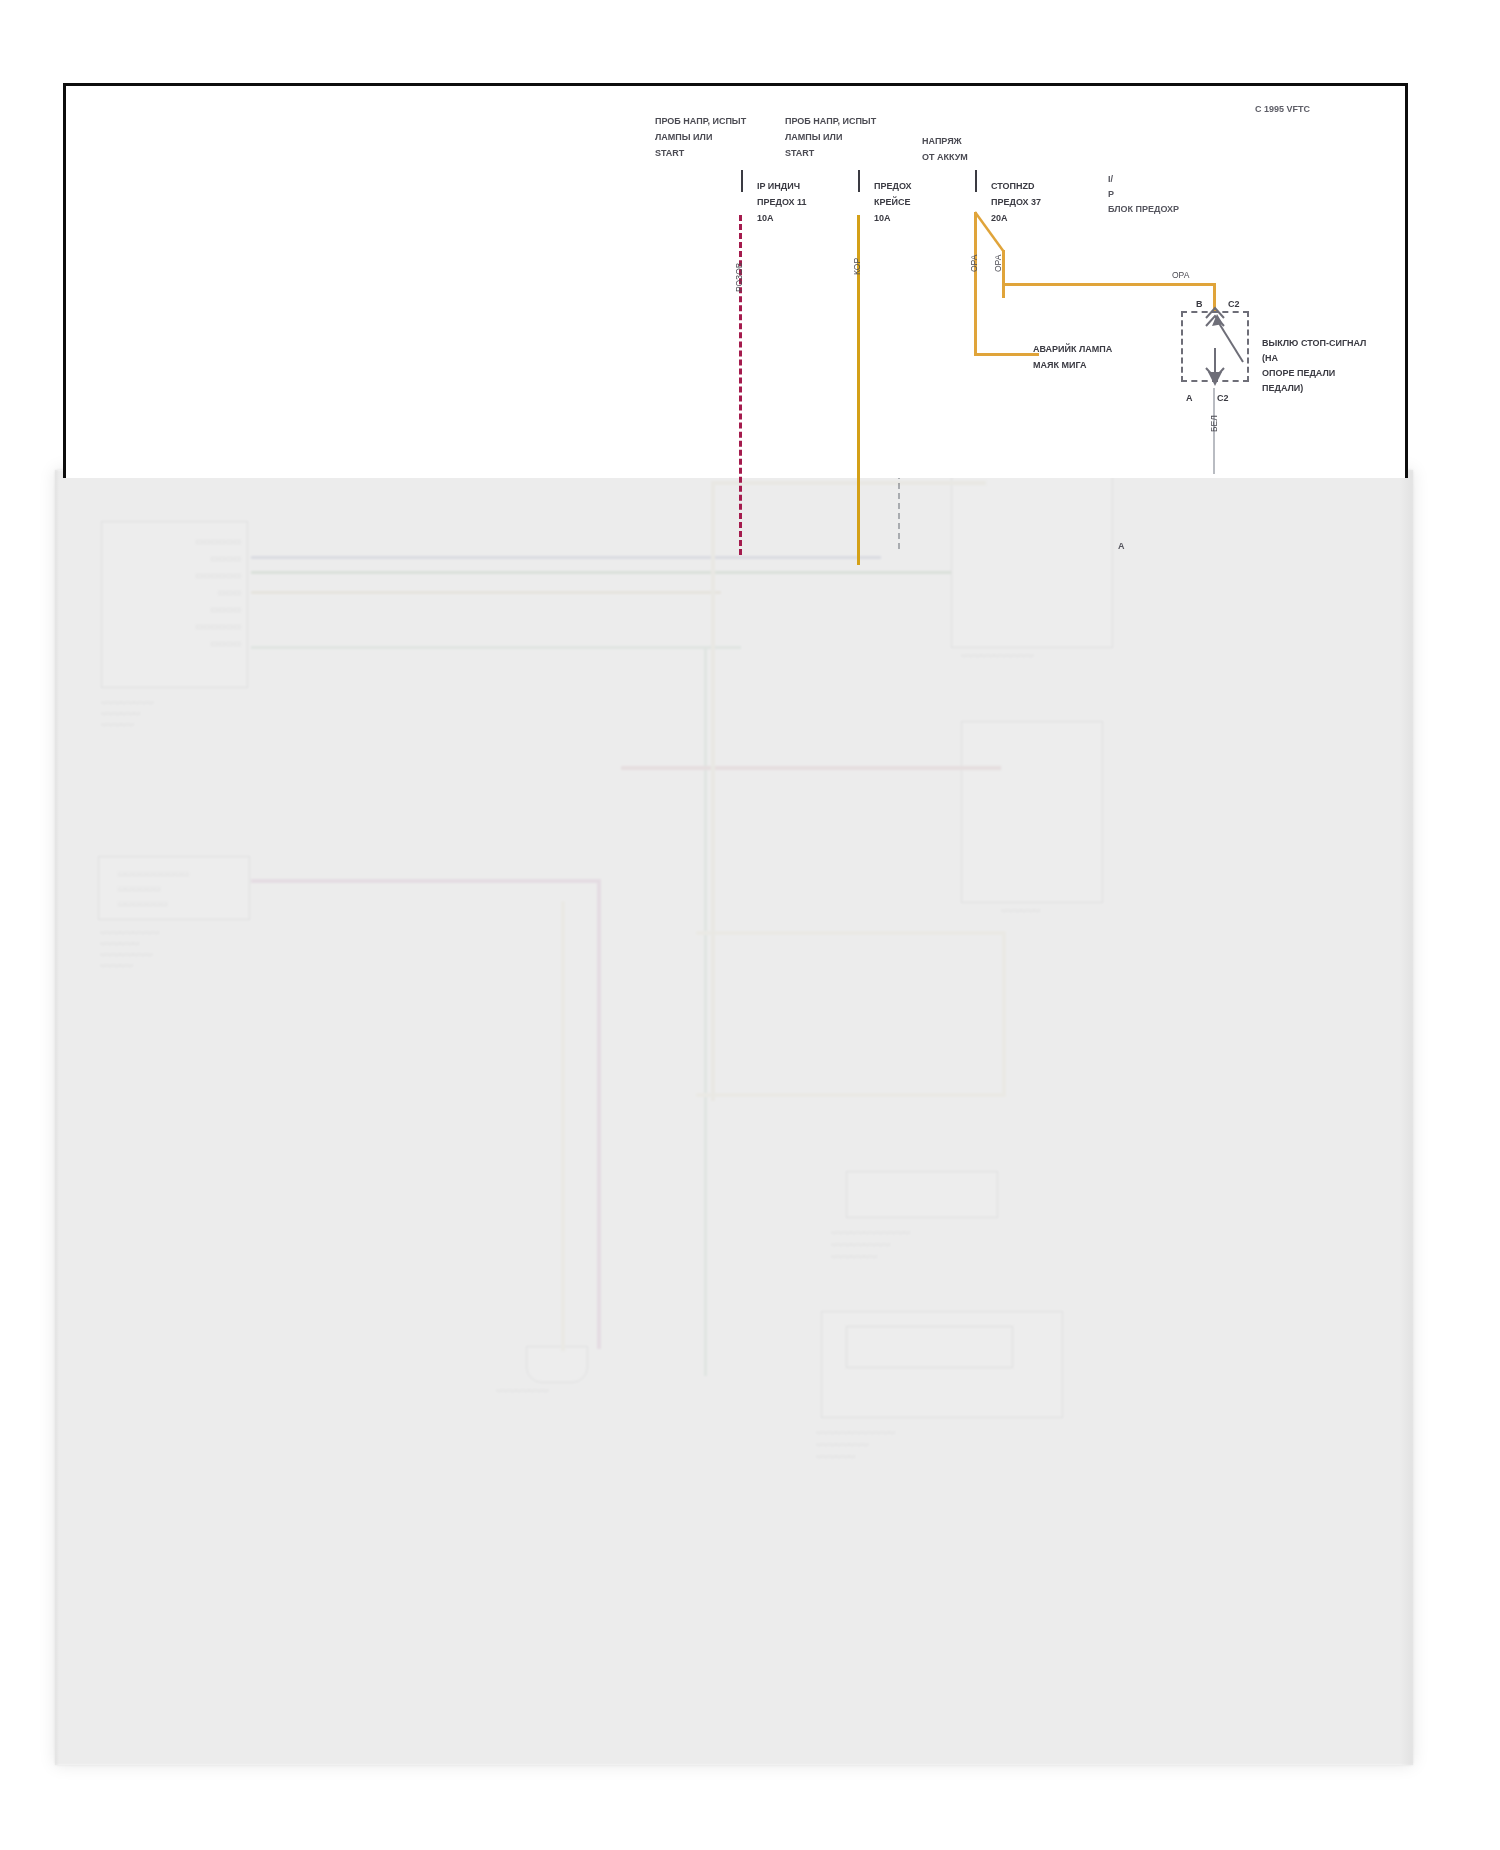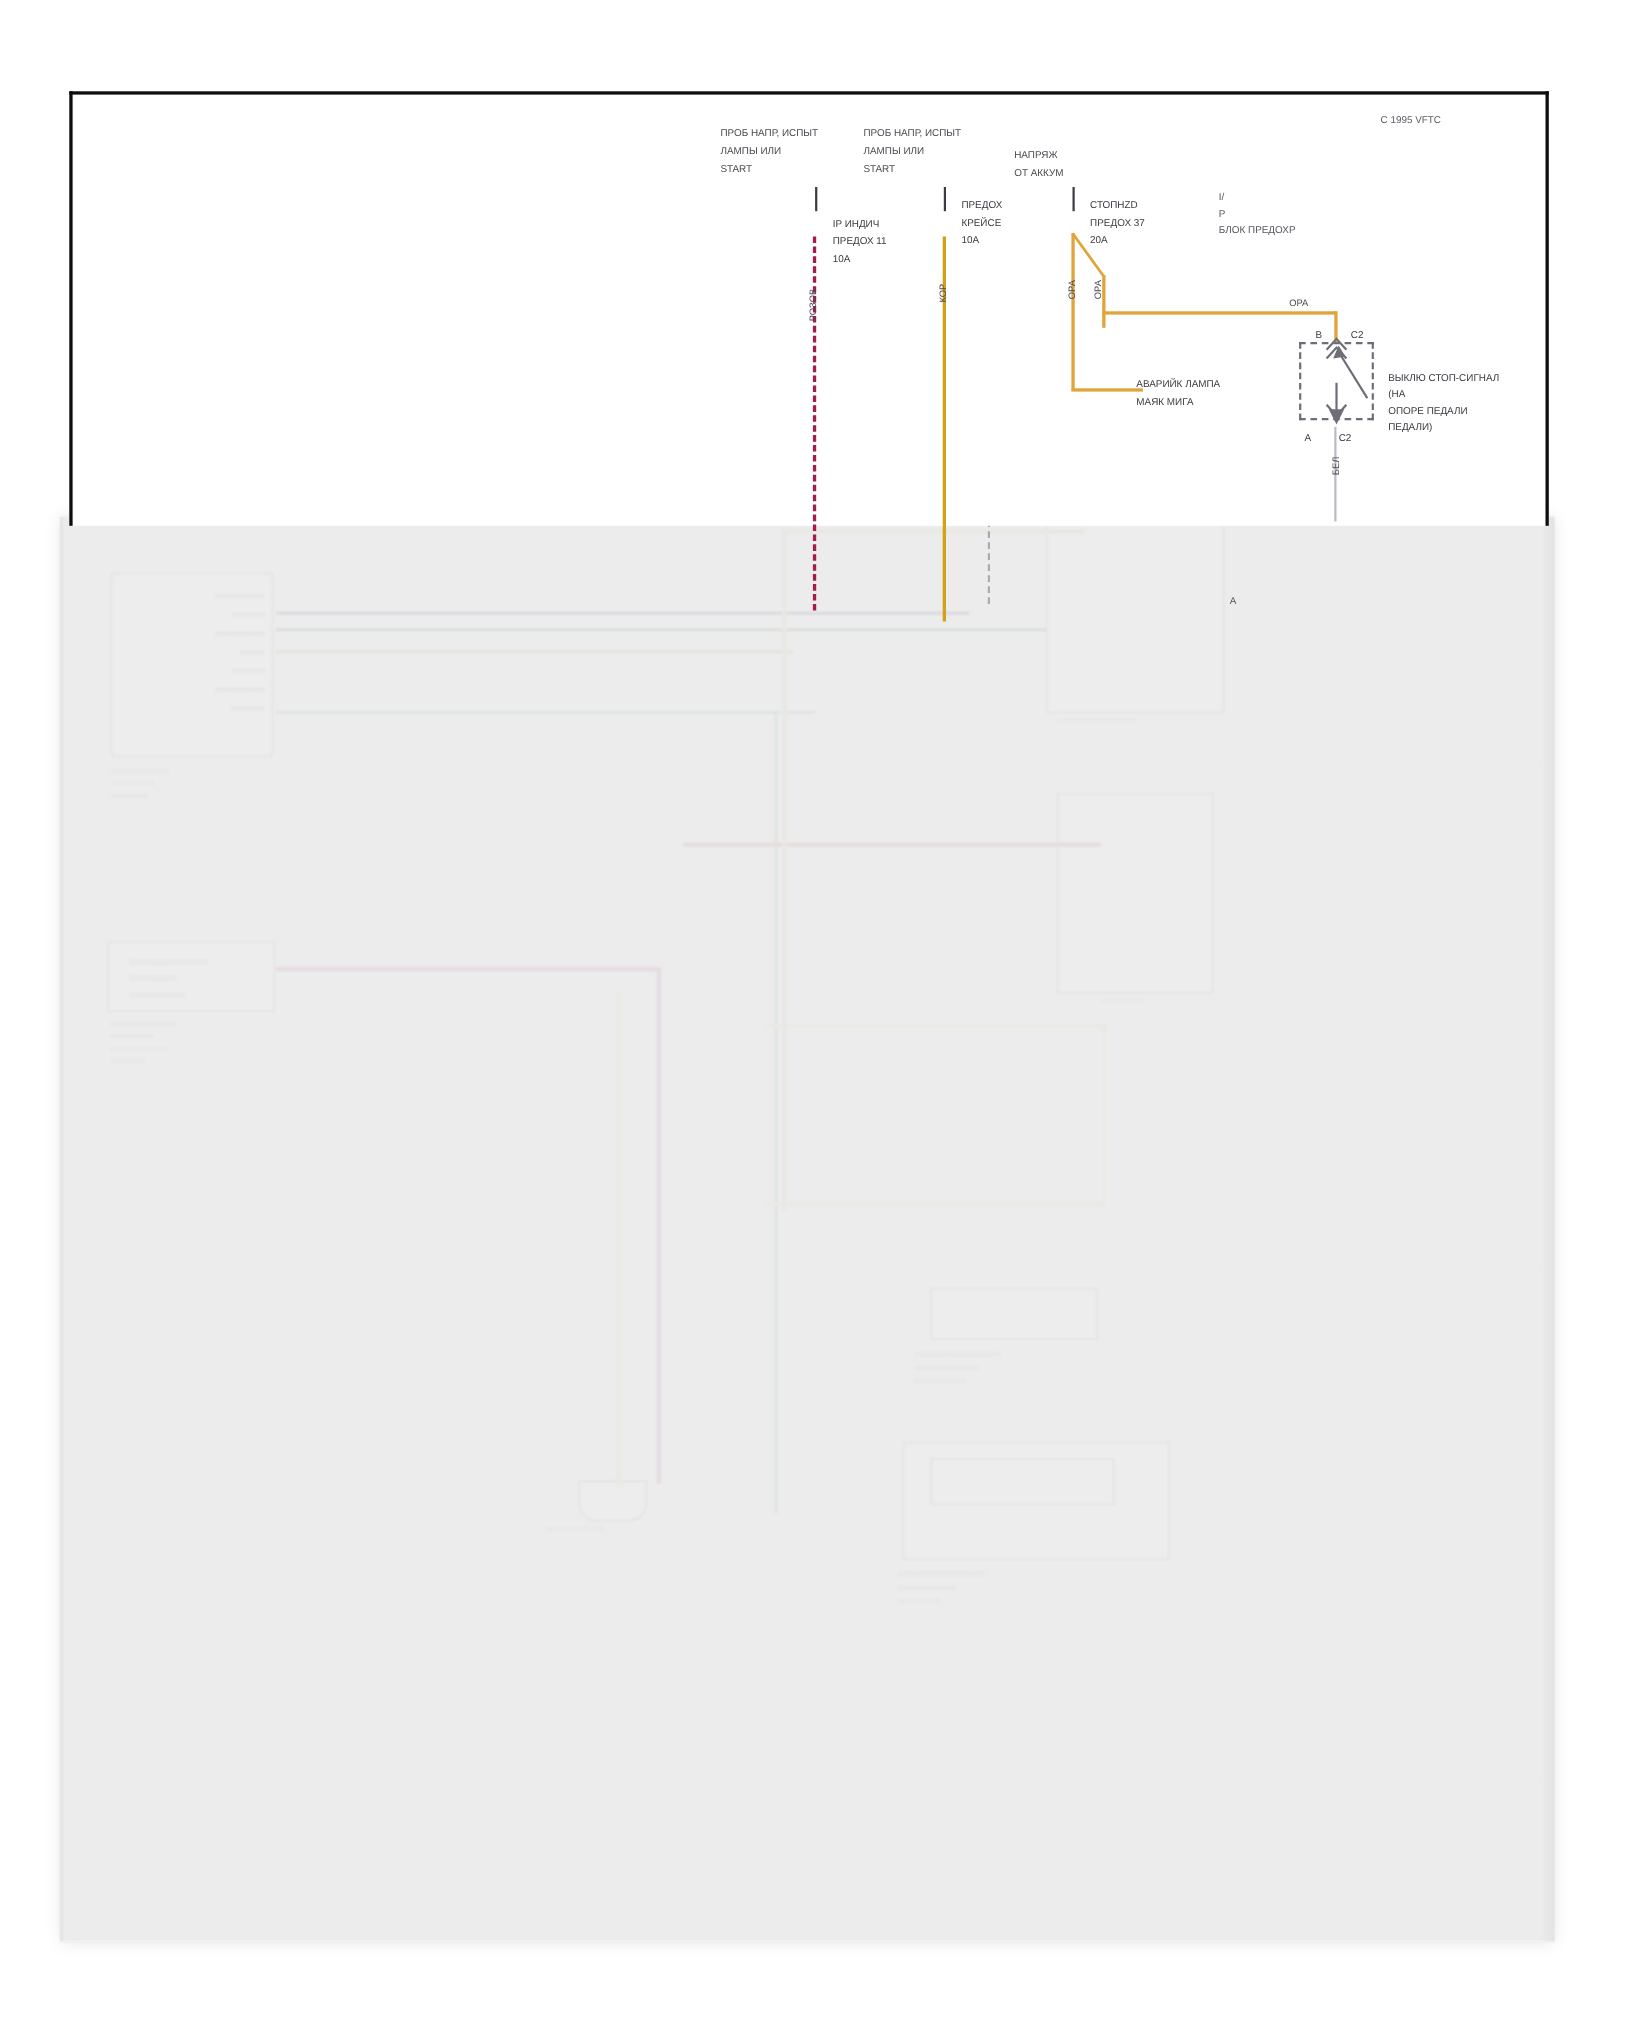--- a/index.html
+++ b/index.html
@@ -35,21 +35,21 @@
        background:linear-gradient(to right,#d8d8d8,rgba(216,216,216,0));z-index:3;opacity:.55;}
   #sheet-ghost-edge-r{position:absolute;left:1400px;top:470px;width:13px;height:1295px;
        background:linear-gradient(to left,#dcdcdc,rgba(220,220,220,0));z-index:3;opacity:.6;}
 
   
   .wire{position:absolute;z-index:8;}
   .wv{width:2px;}
   .wh{height:2px;}
   .lbl{position:absolute;z-index:12;white-space:nowrap;line-height:1.45;}
   .t8{font-size:8.5px;}
-  .t9{font-size:9px;}
+  .t9{font-size:9px;font-weight:bold;}
   .rot{transform:rotate(-90deg);transform-origin:left top;}
   .ctr{text-align:left;}
   .dashline{position:absolute;background:transparent;}
   .dh{height:0;border-top:2px dashed #22222a;}
   .dv{width:0;border-left:2px dashed #22222a;}
 
   
   #stop-switch-box{
     position:absolute;left:1181px;top:311px;width:68px;height:71px;
     border:2px dashed #6e6e78;z-index:7;box-sizing:border-box;
@@ -128,21 +128,21 @@
   <div>P</div>
   <div>БЛОК ПРЕДОХР</div>
 </div>
 
 <div class="lbl t9 ctr" style="left:655px;top:113px;width:140px;line-height:16px;">
   <div>ПРОБ НАПР, ИСПЫТ</div>
   <div>ЛАМПЫ ИЛИ</div>
   <div>START</div>
 </div>
 <div class="wire wv" style="left:741px;top:170px;height:22px;background:#3a3a42;"></div>
-<div class="lbl t9" style="left:757px;top:178px;line-height:16px;color:#3a3a42;margin-top:17px;">
+<div class="lbl t9" style="left:757px;top:178px;line-height:16px;color:#3a3a42;">
   <div>IP ИНДИЧ</div>
   <div>ПРЕДОХ 11</div>
   <div>10A</div>
 </div>
 
 <div class="wire" style="left:739px;top:215px;width:0;height:340px;border-left:3px dashed #a41b4d;z-index:9;"></div>
 <div class="lbl t8 rot" style="left:733px;top:292px;color:#4a4a52;">РОЗОВ</div>
 
 <div class="lbl t9 ctr" style="left:785px;top:113px;width:140px;line-height:16px;">
   <div>ПРОБ НАПР, ИСПЫТ</div>

